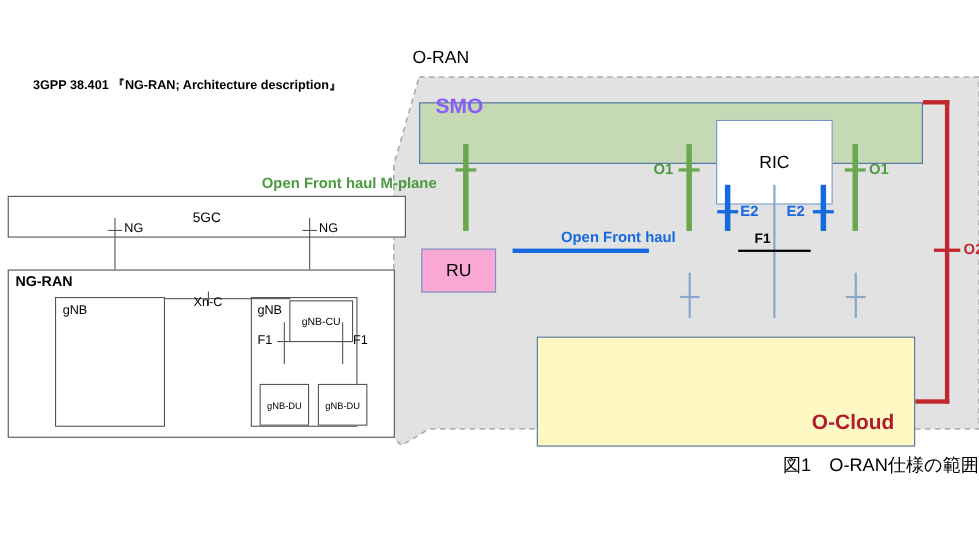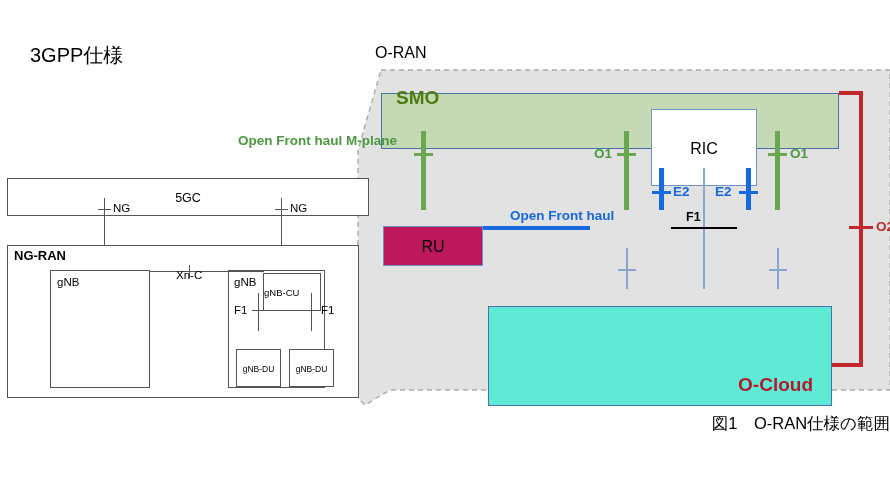--- a/index.html
+++ b/index.html
@@ -59,21 +59,21 @@
   .box-gnb-right {
     left: 228px; top: 252px; width: 97px; height: 118px;
     border: 1.3px solid #555; background: #fff; box-sizing: border-box;
   }
   .box-gnb-right .lbl { position:absolute; left: 5px; top: 5px; font-size: 11.5px; }
 
   .box-gnbcu {
     left: 263px; top: 255px; width: 58px; height: 38px;
     border: 1.3px solid #555; background: #fff; box-sizing: border-box;
   }
-  .box-gnbcu .lbl { position:absolute; left:0; right:0; top: 13px; font-size: 9.5px; }
+  .box-gnbcu .lbl { position:absolute; left:0; right:0; top: 13px; text-align:center; font-size: 9.5px; }
 
   .box-gnbdu-1 {
     left: 236px; top: 331px; width: 45px; height: 38px;
     border: 1.3px solid #555; background: #fff; box-sizing: border-box;
   }
   .box-gnbdu-2 {
     left: 289px; top: 331px; width: 45px; height: 38px;
     border: 1.3px solid #555; background: #fff; box-sizing: border-box;
   }
   .box-gnbdu-1 .lbl, .box-gnbdu-2 .lbl {
@@ -94,48 +94,48 @@
     width: 540px; height: 345px;
     pointer-events: none;
   }
 
   .box-smo {
     left: 381px; top: 75px; width: 458px; height: 56px;
     border: 1.2px solid #4a6fa5; background: #c5d9b4; box-sizing: border-box;
   }
   .smo-lbl {
     left: 396px; top: 88px;
-    font-size: 19px; font-weight: bold; color: #4d7c0f;
+    font-size: 19px; font-weight: bold; color: #8b5cf6;
   }
 
   .box-ric {
     left: 651px; top: 91px; width: 106px; height: 77px;
     border: 1.2px solid #6f93c4; background: #fff; box-sizing: border-box;
   }
   .box-ric .lbl { position:absolute; left:0; right:0; top: 30px; text-align:center; font-size: 16px; color:#000; }
 
   .box-ru {
-    left: 383px; top: 208px; width: 100px; height: 40px;
-    border: 1.3px solid #6f93c4; background: #be185d; box-sizing: border-box;
+    left: 383px; top: 208px; width: 68px; height: 40px;
+    border: 1.3px solid #6f93c4; background: #f9a8d4; box-sizing: border-box;
   }
   .box-odu {
     left: 589px; top: 208px; width: 83px; height: 40px;
     border: 1.3px solid #6f93c4; background: #fff; box-sizing: border-box;
   }
   .box-ocu {
     left: 736px; top: 208px; width: 84px; height: 40px;
     border: 1.3px solid #6f93c4; background: #fff; box-sizing: border-box;
   }
   .box-ru .lbl, .box-odu .lbl, .box-ocu .lbl {
     position:absolute; left:0; right:0; top: 11px; text-align:center; font-size: 16px; color:#000;
   }
 
   .box-ocloud {
     left: 488px; top: 288px; width: 344px; height: 100px;
-    border: 1.2px solid #4a6fa5; background: #5eead4; box-sizing: border-box;
+    border: 1.2px solid #4a6fa5; background: #fef9c3; box-sizing: border-box;
   }
   .ocloud-lbl {
     position:absolute; right: 18px; bottom: 9px;
     font-size: 19px; font-weight: bold; color: #b01c2e;
   }
 
   
   .gline { position:absolute; background: #6aa84f; }
   .bline { position:absolute; background: #1769e0; }
   .rline { position:absolute; background: #c1272d; }
@@ -156,21 +156,21 @@
 </style>
 </head>
 <body>
 
 <div id="canvas">
 
   <svg id="oran-poly" viewBox="0 0 540 345" width="540" height="345">
     <polygon points="31,10 540,10 540,330 40,330 15,345 8,338 8,90" fill="#e2e2e2" stroke="#aaaaaa" stroke-width="1.4" stroke-dasharray="5,4"></polygon>
   </svg>
 
-  <div class="t title-3gpp">3GPP仕様</div>
+  <div class="t subtitle-3gpp">3GPP 38.401 『NG-RAN; Architecture description』</div>
 
   <div class="abs box-5gc">
     <div class="lbl">5GC</div>
   </div>
 
   <div class="blkline" style="left:104px; top:198px; width:1.4px; height:60px;"></div>
   <div class="blkline" style="left:98px; top:209px; width:13px; height:1.4px;"></div>
   <div class="t lbl-sm" style="left:113px; top:203px;">NG</div>
 
   <div class="blkline" style="left:281px; top:198px; width:1.4px; height:60px;"></div>
@@ -221,21 +221,21 @@
   <div class="rline" style="left:832px; top:363px; width:31px; height:4px;"></div>
   <div class="rline" style="left:849px; top:226px; width:24px; height:3px;"></div>
   <div class="t r-lbl" style="left:876px; top:220px;">O2</div>
 
   <div class="abs box-ric">
     <div class="lbl">RIC</div>
   </div>
 
   <div class="gline" style="left:421px; top:131px; width:5px; height:79px;"></div>
   <div class="gline" style="left:414px; top:153px; width:19px; height:3px;"></div>
-  <div class="t g-lbl" style="left:238px; top:134px;">Open Front haul M-plane</div>
+  <div class="t g-lbl" style="left:238px; top:160px;">Open Front haul M-plane</div>
 
   <div class="gline" style="left:624px; top:131px; width:5px; height:79px;"></div>
   <div class="gline" style="left:617px; top:153px; width:19px; height:3px;"></div>
   <div class="t g-lbl" style="left:594px; top:147px;">O1</div>
 
   <div class="gline" style="left:775px; top:131px; width:5px; height:79px;"></div>
   <div class="gline" style="left:768px; top:153px; width:19px; height:3px;"></div>
   <div class="t g-lbl" style="left:790px; top:147px;">O1</div>
 
   <div class="bline" style="left:659px; top:168px; width:5px; height:42px;"></div>

